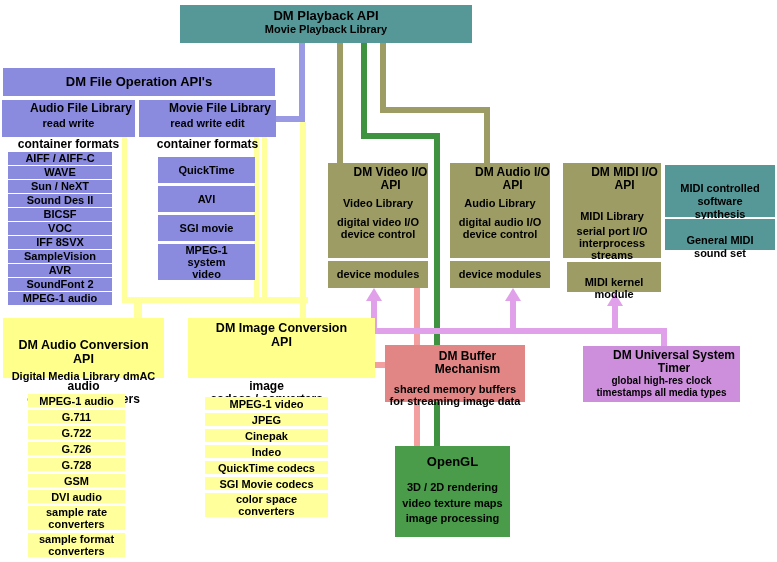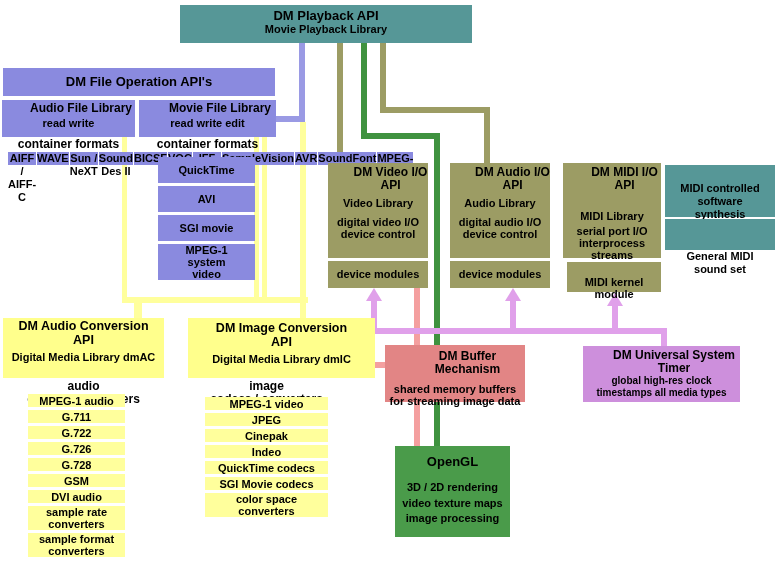--- a/index.html
+++ b/index.html
@@ -22,21 +22,21 @@
   .l-yellow{background:#FFFF9C;}
   .l-salmon{background:#F49F9F;}
   .l-violet{background:#E0A0EA;}
   .arrow-up{position:absolute;width:0;height:0;border-left:8px solid transparent;
             border-right:8px solid transparent;border-bottom:13px solid #E0A0EA;}
   
   .t13{font-size:13px;line-height:15px;}
   .t12{font-size:12px;line-height:13px;margin-left:25px;}
   .t11{font-size:11px;line-height:13px;}
   .cap{position:absolute;text-align:center;font-size:12px;line-height:13px;}
-  .fmt-list{position:absolute;display:flex;flex-direction:row;gap:1px;}
+  .fmt-list{position:absolute;display:flex;flex-direction:column;gap:1px;}
   .fmt-list .item{background:#8A8ADF;height:13px;line-height:13px;font-size:11px;text-align:center;}
   .mov-list{position:absolute;display:flex;flex-direction:column;gap:3px;}
   .mov-list .item{background:#8A8ADF;min-height:26px;display:flex;align-items:center;justify-content:center;
                   font-size:11px;line-height:12px;text-align:center;white-space:pre-line;}
   .cod-list{position:absolute;display:flex;flex-direction:column;gap:3px;}
   .cod-list .item{background:#FFFF9C;min-height:13px;display:flex;align-items:center;justify-content:center;
                   font-size:11px;line-height:12px;text-align:center;white-space:pre-line;}
 </style>
 </head>
 <body>
@@ -150,26 +150,26 @@
   <div class="box olive t11 pre" style="left:567px;top:262px;width:94px;height:30px;padding-top:2px;line-height:12px;">
     <span class="pre">MIDI kernel
 module</span>
   </div>
 
   <div class="box teal t11 pre" style="left:665px;top:165px;width:110px;height:52px;padding-top:4px;">
     <span class="pre">MIDI controlled
 software
 synthesis</span>
   </div>
-  <div class="box teal t11 pre" style="left:665px;top:219px;width:110px;height:31px;padding-top:18px;">
+  <div class="box teal t11 pre" style="left:665px;top:219px;width:110px;height:31px;padding-top:2px;">
     <span class="pre">General MIDI
 sound set</span>
   </div>
 
-  <div class="box yellow" style="left:3px;top:318px;width:161px;height:60px;padding-top:1px;text-align:center;">
+  <div class="box yellow" style="left:3px;top:318px;width:161px;height:60px;padding-top:20px;text-align:center;">
     <div class="pre" style="font-size:12.5px;line-height:14px;">DM Audio Conversion
 API</div>
     <div class="t11" style="margin-top:4px;">Digital Media Library dmAC</div>
   </div>
   <div class="cap pre" style="left:3px;top:380px;width:161px;">audio
 codecs / converters</div>
   <div class="cod-list" style="left:28px;top:394px;width:97px;">
       <div class="item">MPEG-1 audio</div>
       <div class="item">G.711</div>
       <div class="item">G.722</div>
@@ -179,21 +179,20 @@
       <div class="item">DVI audio</div>
       <div class="item">sample rate
 converters</div>
       <div class="item">sample format
 converters</div>
     </div>
 
   <div class="box yellow" style="left:188px;top:318px;width:187px;height:60px;padding-top:3px;">
     <div class="pre" style="font-size:12.5px;line-height:14px;">DM Image Conversion
 API</div>
-    <div class="t11" style="margin-top:4px;">Digital Media Library  dmIC</div>
   </div>
   <div class="cap pre" style="left:188px;top:380px;width:157px;">image
 codecs / converters</div>
   <div class="cod-list" style="left:205px;top:397px;width:123px;">
       <div class="item">MPEG-1 video</div>
       <div class="item">JPEG</div>
       <div class="item">Cinepak</div>
       <div class="item">Indeo</div>
       <div class="item">QuickTime codecs</div>
       <div class="item">SGI Movie codecs</div>

